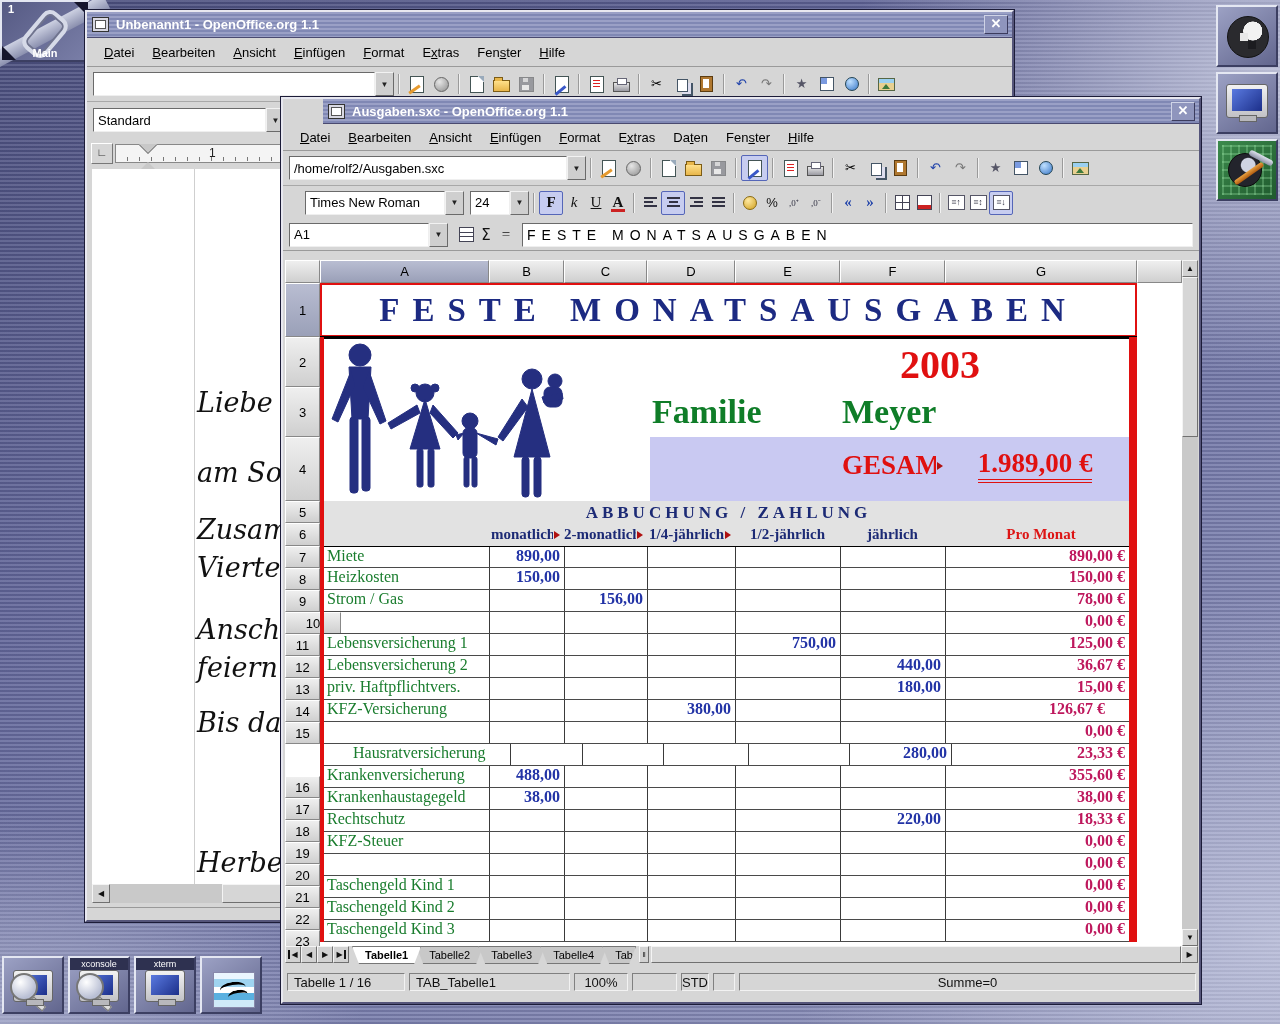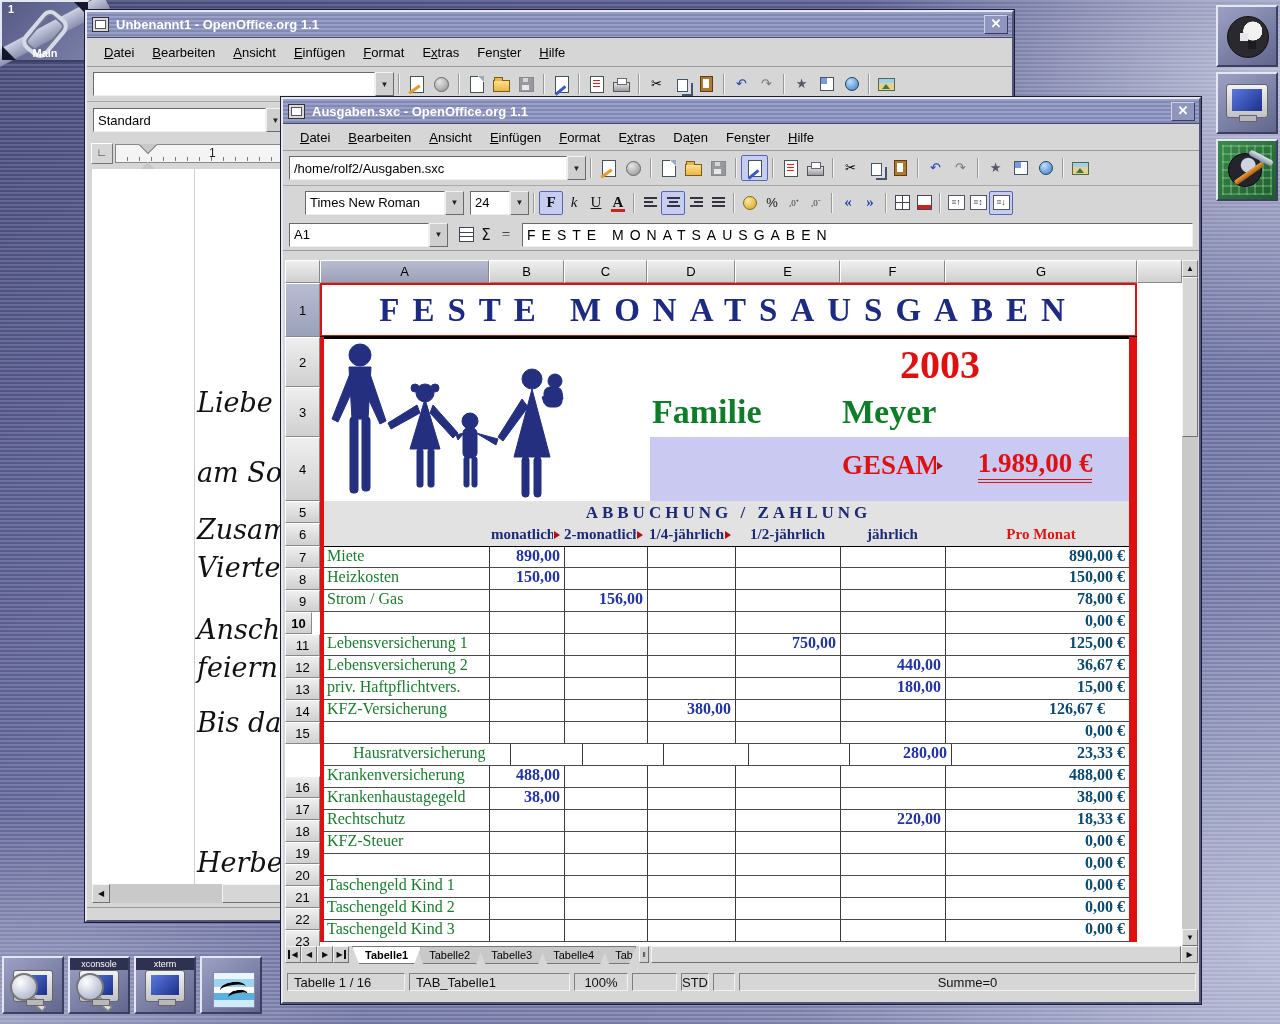--- a/index.html
+++ b/index.html
@@ -89,21 +89,21 @@
   
   #calc-sheet{position:absolute;background:#fff;overflow:hidden;font-family:"Liberation Serif",serif;}
   .hdrcell{background:linear-gradient(#efefef,#cfcfcf);border-right:1px solid #888;border-bottom:1px solid #888;
     border-top:1px solid #fff;border-left:1px solid #fff;box-sizing:border-box;
     font-family:"Liberation Sans",sans-serif;font-size:13px;color:#000;display:flex;align-items:center;justify-content:center;}
   .hdrcell.hl{background:linear-gradient(#b9bdd2,#9aa0b8);}
   .gridrow{display:flex;box-sizing:border-box;border-bottom:1px solid #4a4a4a;}
   .gcell{box-sizing:border-box;height:100%;font-size:16px;white-space:nowrap;overflow:hidden;}
   .gcell.val{text-align:right;padding-right:4px;font-weight:bold;color:#2233a6;}
   .gcell.lab{color:#1a7d2e;padding-left:7px;}
-  .gcell.gval{text-align:right;padding-right:12px;font-weight:bold;color:#0c4a6e;}
+  .gcell.gval{text-align:right;padding-right:12px;font-weight:bold;color:#be185d;}
   .vline{border-left:1px solid #3a3a3a;}
   .trunc-arrow{display:inline-block;width:0;height:0;border:4px solid transparent;border-left:6px solid #b01010;margin-left:1px;}
   
   .sb-btn{background:#d2d2d2;border:1px solid;border-color:#f4f4f4 #707070 #707070 #f4f4f4;
     display:flex;align-items:center;justify-content:center;font-size:8px;color:#111;box-sizing:border-box;}
   .sb-thumb{background:#d6d6d6;border:1px solid;border-color:#f4f4f4 #707070 #707070 #f4f4f4;box-sizing:border-box;}
   
   .sheettab{height:18px;margin-right:-5px;padding:0 12px;background:#c8c8c8;border:1px solid #777;
     clip-path:polygon(0 0,100% 0,calc(100% - 7px) 100%,7px 100%);
     font-size:11px;display:flex;align-items:center;color:#000;box-sizing:border-box;}
@@ -267,21 +267,21 @@
         <div class="script-line" style="left: 105px; top: 678px;">Herbert und</div>
       </div>
     <div class="abs" style="left:5px;right:5px;top:872px;height:19px;background:#c9c9c9;">
       <div class="sb-btn abs" style="left:0;top:0;width:18px;height:19px;">◀</div>
       <div class="sb-thumb abs" style="left:130px;top:0;width:190px;height:19px;"></div>
     </div>
     <div class="abs" style="left:0;right:0;bottom:0;height:12px;background:#d6d6d6;border-top:1px solid #999;"></div>
   </div>
 
   <div class="win" id="calc-win" style="left:281px;top:97px;width:916px;height:903px;">
-    <div class="titlebar" style="height:24px;">
+    <div class="titlebar" style="height:24px;margin-left:40px;">
       <div class="sysbox"></div>
       <span>Ausgaben.sxc - OpenOffice.org 1.1</span>
       <div class="closebox">✕</div>
     </div>
     <div class="menubar" id="calc-menubar" style="top:25px;height:26px;">
         <span class="mi"><u>D</u>atei</span>
         <span class="mi"><u>B</u>earbeiten</span>
         <span class="mi"><u>A</u>nsicht</span>
         <span class="mi"><u>E</u>infügen</span>
         <span class="mi"><u>F</u>ormat</span>
@@ -435,21 +435,21 @@
       <div id="rowhead" class="abs" style="left:0;top:23px;width:35px;">
           <div class="hdrcell hl" style="width: 35px; height: 54px;">1</div>
           <div class="hdrcell" style="width: 35px; height: 50px;">2</div>
           <div class="hdrcell" style="width: 35px; height: 50px;">3</div>
           <div class="hdrcell" style="width: 35px; height: 64px;">4</div>
           <div class="hdrcell" style="width: 35px; height: 22px;">5</div>
           <div class="hdrcell" style="width: 35px; height: 23px;">6</div>
           <div class="hdrcell" style="width: 35px; height: 22px;">7</div>
           <div class="hdrcell" style="width: 35px; height: 22px;">8</div>
           <div class="hdrcell" style="width: 35px; height: 22px;">9</div>
-          <div class="hdrcell" style="width: 27px; height: 22px; font-weight: bold;">10</div>
+          <div class="hdrcell" style="width: 56px; height: 22px;">10</div>
           <div class="hdrcell" style="width: 35px; height: 22px;">11</div>
           <div class="hdrcell" style="width: 35px; height: 22px;">12</div>
           <div class="hdrcell" style="width: 35px; height: 22px;">13</div>
           <div class="hdrcell" style="width: 35px; height: 22px;">14</div>
           <div class="hdrcell" style="width: 35px; height: 22px;">15</div>
           <div class="hdrcell" style="width: 35px; height: 22px; margin-top: 32px;">16</div>
           <div class="hdrcell" style="width: 35px; height: 22px;">17</div>
           <div class="hdrcell" style="width: 35px; height: 22px;">18</div>
           <div class="hdrcell" style="width: 35px; height: 22px;">19</div>
           <div class="hdrcell" style="width: 35px; height: 22px;">20</div>
@@ -629,21 +629,21 @@
               <div class="gcell vline val" style="width: 105px;">280,00</div>
               <div class="gcell vline gval" style="width: 192px;">23,33 €</div>
             </div>
             <div class="gridrow" style="height: 22px;">
               <div class="gcell lab" style="width: 169px;">Krankenversicherung</div>
               <div class="gcell vline val" style="width: 75px;">488,00</div>
               <div class="gcell vline val" style="width: 83px;"></div>
               <div class="gcell vline val" style="width: 88px;"></div>
               <div class="gcell vline val" style="width: 105px;"></div>
               <div class="gcell vline val" style="width: 105px;"></div>
-              <div class="gcell vline gval" style="width: 192px;">488,00 €</div>
+              <div class="gcell vline gval" style="width: 192px;">355,60 €</div>
             </div>
             <div class="gridrow" style="height: 22px;">
               <div class="gcell lab" style="width: 169px;">Krankenhaustagegeld</div>
               <div class="gcell vline val" style="width: 75px;">38,00</div>
               <div class="gcell vline val" style="width: 83px;"></div>
               <div class="gcell vline val" style="width: 88px;"></div>
               <div class="gcell vline val" style="width: 105px;"></div>
               <div class="gcell vline val" style="width: 105px;"></div>
               <div class="gcell vline gval" style="width: 192px; font-family: Liberation Serif, serif;">38,00 €</div>
             </div>

